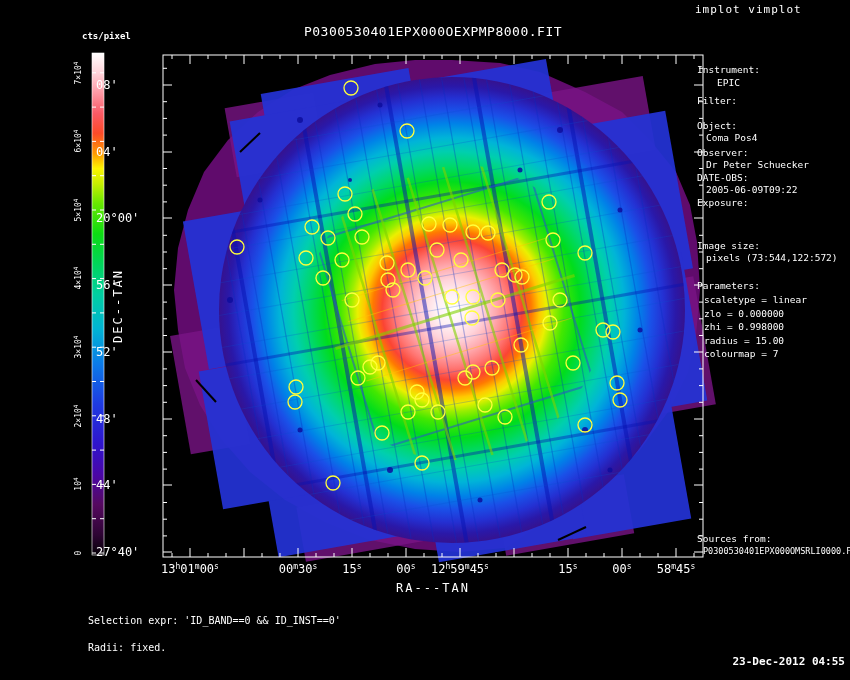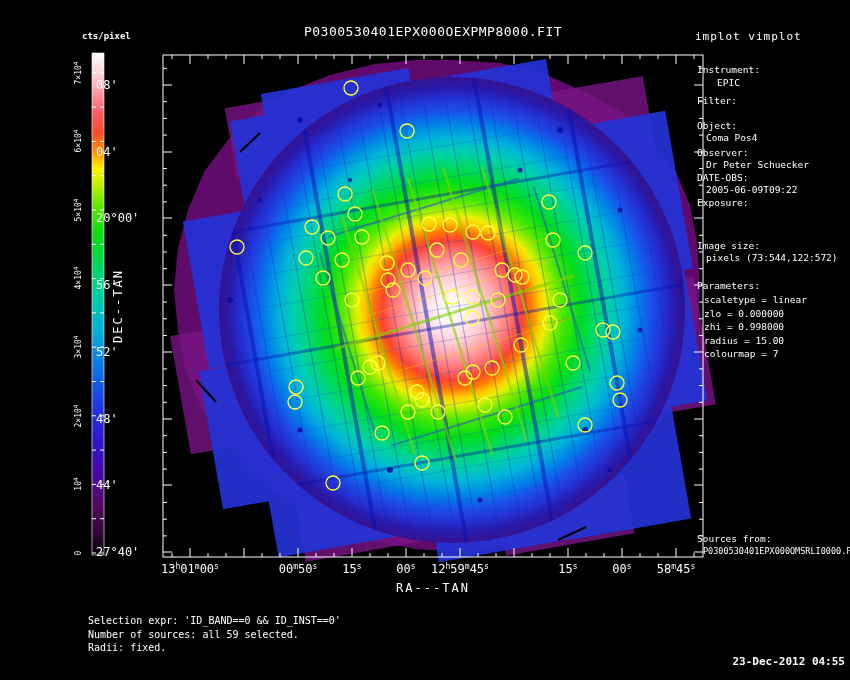--- a/index.html
+++ b/index.html
@@ -1,19 +1,19 @@
 <!DOCTYPE html>
 <html><head>
 <meta charset="utf-8">
 <style>
   html,body{margin:0;padding:0;background:#000;}
   .page{position:relative;width:850px;height:680px;background:#000;overflow:hidden;
         font-family:"DejaVu Sans Mono",monospace;color:#fff;}
   .t{position:absolute;white-space:nowrap;}
-  .appname{left:695px;top:3px;font-size:11px;letter-spacing:1px;margin-top:27px;}
+  .appname{left:695px;top:3px;font-size:11px;letter-spacing:1px;}
   .title{left:163px;top:24px;width:540px;text-align:center;font-size:13px;letter-spacing:0.5px;}
   .cb-unit{left:82px;top:31px;font-size:9px;font-weight:bold;}
   .ra{left:163px;top:581px;width:540px;text-align:center;font-size:12px;letter-spacing:2px;}
   .dec{left:118px;top:306px;font-size:12px;letter-spacing:2px;
        transform:translate(-50%,-50%) rotate(-90deg);}
   .xlab{position:absolute;top:562px;font-size:12px;transform:translateX(-50%);white-space:nowrap;}
   .ylab{position:absolute;font-size:12px;text-align:left;width:60px;right:694px;white-space:nowrap;}
   .cblab{position:absolute;font-size:8px;transform:translate(-50%,-50%) rotate(-90deg);white-space:nowrap;}
   .sup{font-size:8px;position:relative;top:-4px;}
   .cblab .sup{font-size:6px;top:-3px;}
@@ -425,21 +425,21 @@
       <div class="cblab" style="left: 78px; top: 141px;"><span>6×10</span><span class="sup">4</span></div>
       <div class="cblab" style="left: 78px; top: 210px;"><span>5×10</span><span class="sup">4</span></div>
       <div class="cblab" style="left: 78px; top: 278px;"><span>4×10</span><span class="sup">4</span></div>
       <div class="cblab" style="left: 78px; top: 347px;"><span>3×10</span><span class="sup">4</span></div>
       <div class="cblab" style="left: 78px; top: 416px;"><span>2×10</span><span class="sup">4</span></div>
       <div class="cblab" style="left: 78px; top: 484px;"><span>10</span><span class="sup">4</span></div>
       <div class="cblab" style="left: 78px; top: 553px;"><span>0</span></div>
     </div>
   <div id="xLabG">
       <div class="xlab" style="left: 190px;"><span>13</span><span class="sup">h</span><span>01</span><span class="sup">m</span><span>00</span><span class="sup">s</span></div>
-      <div class="xlab" style="left: 298px;"><span>00</span><span class="sup">m</span><span>50</span><span class="sup">s</span></div>
+      <div class="xlab" style="left: 298px;"><span>00</span><span class="sup">m</span><span>30</span><span class="sup">s</span></div>
       <div class="xlab" style="left: 352px;"><span>15</span><span class="sup">s</span></div>
       <div class="xlab" style="left: 406px;"><span>00</span><span class="sup">s</span></div>
       <div class="xlab" style="left: 460px;"><span>12</span><span class="sup">h</span><span>59</span><span class="sup">m</span><span>45</span><span class="sup">s</span></div>
       <div class="xlab" style="left: 568px;"><span>15</span><span class="sup">s</span></div>
       <div class="xlab" style="left: 622px;"><span>00</span><span class="sup">s</span></div>
       <div class="xlab" style="left: 676px;"><span>58</span><span class="sup">m</span><span>45</span><span class="sup">s</span></div>
     </div>
   <div id="yLabG">
       <div class="ylab" style="top: 78px;">08'</div>
       <div class="ylab" style="top: 145px;">04'</div>
@@ -468,17 +468,16 @@
   <div class="t meta" style="left:697px;top:280px">Parameters:</div>
   <div class="t meta" style="left:704px;top:294px">scaletype = linear</div>
   <div class="t meta" style="left:704px;top:308px">zlo = 0.000000</div>
   <div class="t meta" style="left:704px;top:321px">zhi = 0.998000</div>
   <div class="t meta" style="left:704px;top:335px">radius =   15.00</div>
   <div class="t meta" style="left:704px;top:348px">colourmap =    7</div>
   <div class="t meta" style="left:697px;top:533px">Sources from:</div>
   <div class="t metafile" style="left:703px;top:546px">P0300530401EPX000OMSRLI0000.F</div>
 
   <div class="t sel" style="left:88px;top:615px">Selection expr: 'ID_BAND==0 &amp;&amp; ID_INST==0'</div>
-  <div class="t sel" style="left:88px;top:629px">Number of sources: all 59 selected.</div>
   <div class="t sel" style="left:88px;top:642px">Radii: fixed.</div>
 
   <div class="stamp">23-Dec-2012 04:55</div>
 </div>
 
 </body></html>

